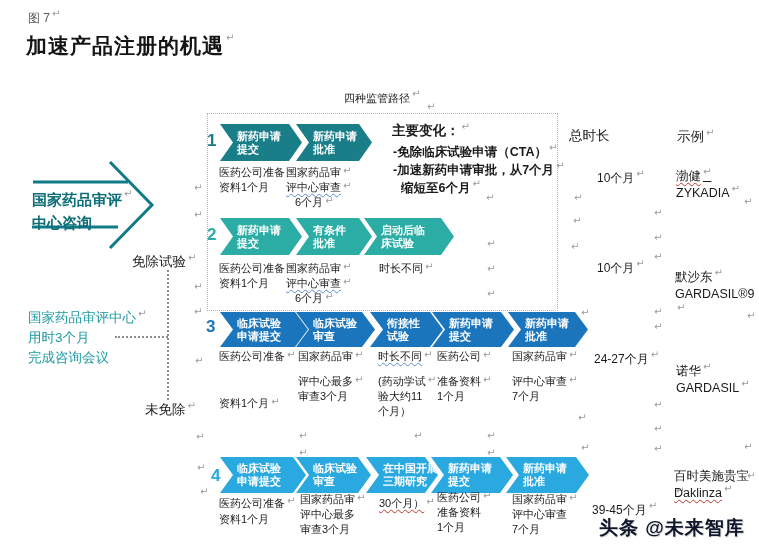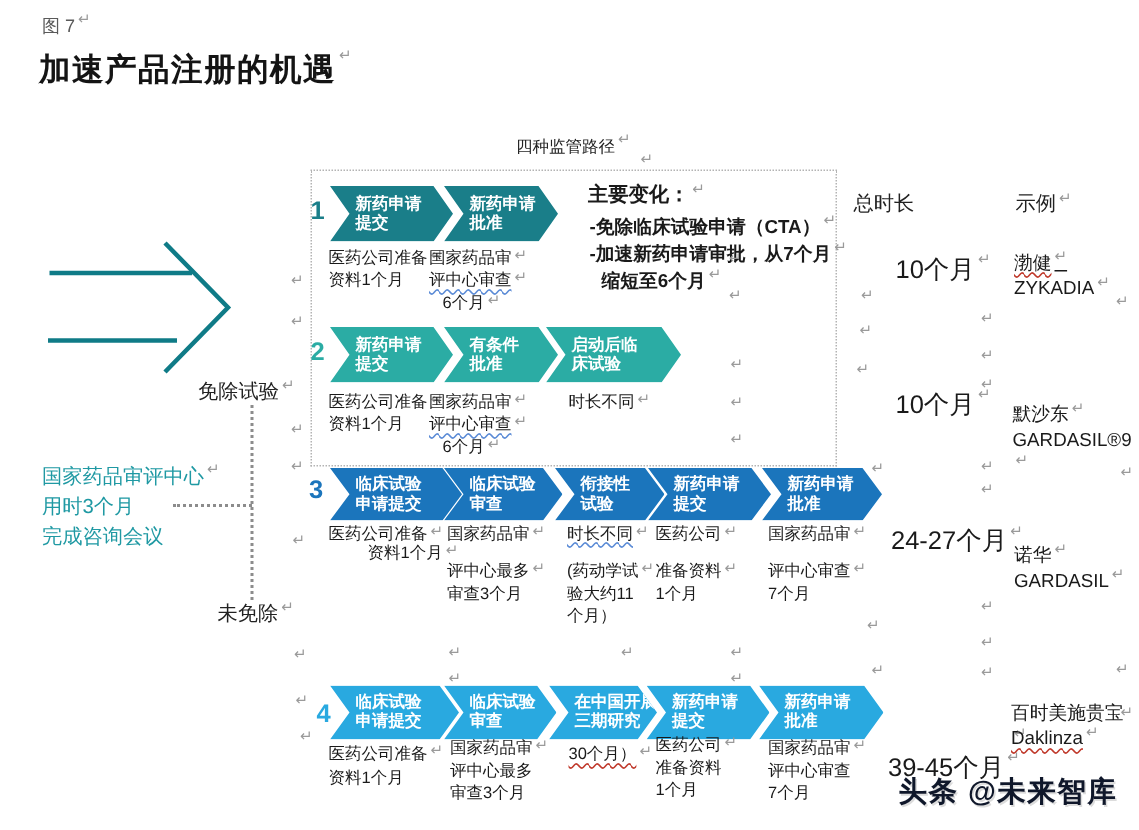--- a/index.html
+++ b/index.html
@@ -14,21 +14,21 @@
         clip-path:polygon(0 0,calc(100% - 13px) 0,100% 50%,calc(100% - 13px) 100%,0 100%,13px 50%);}
   .clabel{color:#fff;font-weight:700;font-size:11px;line-height:13px;white-space:pre-line;text-align:left;}
   .row1{background:#1A7E89;} .row2{background:#2BACA4;} .row3{background:#1B75BC;} .row4{background:#29A9E0;}
   .num{font-size:17px;font-weight:700;}
   .num1{color:#1A7E89;} .num2{color:#2BACA4;} .num3{color:#1B75BC;} .num4{color:#29A9E0;}
   .note{font-size:11px;line-height:15px;white-space:pre-line;color:#1a1a1a;display:inline-block;vertical-align:top;}
   .lh16{line-height:16px;}
   .kc-title{font-size:13.5px;font-weight:700;}
   .kc-line{font-size:12.5px;font-weight:bold;}
   .hdr{font-size:13.5px;color:#222;}
-  .dur{font-size:17px;color:#1a1a1a;}
+  .dur{font-size:12px;color:#1a1a1a;}
   .ex{font-size:12.5px;color:#1a1a1a;display:inline-block;}
   .consult-text{font-size:15px;font-weight:700;color:#0D6E79;line-height:23px;white-space:pre-line;display:inline-block;}
   .teal-note{font-size:13.5px;color:#1F99A3;line-height:20px;white-space:pre-line;display:inline-block;}
   .branch-label{font-size:13.5px;color:#222;}
   .vdot{border-left:2px dotted #8c8c8c;width:0;}
   .hdot{border-top:2px dotted #8c8c8c;height:0;}
   .rm,.rmi{color:#9a9a9a;font-size:10px;}
   .rmi{margin-left:2px;vertical-align:top;}
   .sq-red{text-decoration-line:underline;text-decoration-style:wavy;text-decoration-color:#c0392b;text-decoration-thickness:1px;text-underline-offset:2px;}
   .sq-blue{text-decoration-line:underline;text-decoration-style:wavy;text-decoration-color:#5b8bd6;text-decoration-thickness:1px;text-underline-offset:2px;}
@@ -50,20 +50,24 @@
     <span class="section-label">四种监管路径</span><span class="rmi">↵</span>
   </div>
 
   <div class="abs dotted-box" style="left:207px;top:113px;width:349px;height:196px;"></div>
 
   <svg class="abs" style="left:28px;top:158px;" width="132" height="96" viewBox="0 0 132 96">
     <line x1="5" y1="24" x2="100" y2="24" stroke="#0F7B87" stroke-width="3"></line>
     <line x1="4" y1="69" x2="90" y2="69" stroke="#0F7B87" stroke-width="3"></line>
     <polyline points="82,4 124,47 82,90" fill="none" stroke="#0F7B87" stroke-width="3"></polyline>
   </svg>
+  <div class="abs" style="left:32px;top:188px;">
+    <span class="consult-text">国家药品审评
+中心咨询</span><span class="rmi">↵</span>
+  </div>
 
   <div class="abs" style="left:132px;top:252px;">
     <span class="branch-label">免除试验</span><span class="rmi">↵</span>
   </div>
   <div class="abs vdot" style="left:167px;top:270px;height:130px;"></div>
   <div class="abs hdot" style="left:115px;top:336px;width:53px;"></div>
   <div class="abs" style="left:28px;top:308px;">
     <span class="teal-note">国家药品审评中心
 用时3个月
 完成咨询会议</span><span class="rmi">↵</span>
@@ -178,21 +182,21 @@
     <span class="clabel">新药申请
 提交</span>
   </div>
   <div class="chev row3" style="left:508px;top:312px;width:80px;height:35px;">
     <span class="clabel">新药申请
 批准</span>
   </div>
   <div class="abs" style="left:219px;top:349px;">
     <span class="note">医药公司准备</span><span class="rmi">↵</span>
   </div>
-  <div class="abs" style="left:219px;top:362px;margin-left:26px;">
+  <div class="abs" style="left:219px;top:396px;">
     <span class="note">资料1个月</span><span class="rmi">↵</span>
   </div>
   <div class="abs" style="left:298px;top:349px;">
     <span class="note">国家药品审</span><span class="rmi">↵</span>
   </div>
   <div class="abs" style="left:298px;top:374px;">
     <span class="note">评中心最多
 审查3个月</span><span class="rmi">↵</span>
   </div>
   <div class="abs" style="left:378px;top:349px;">

